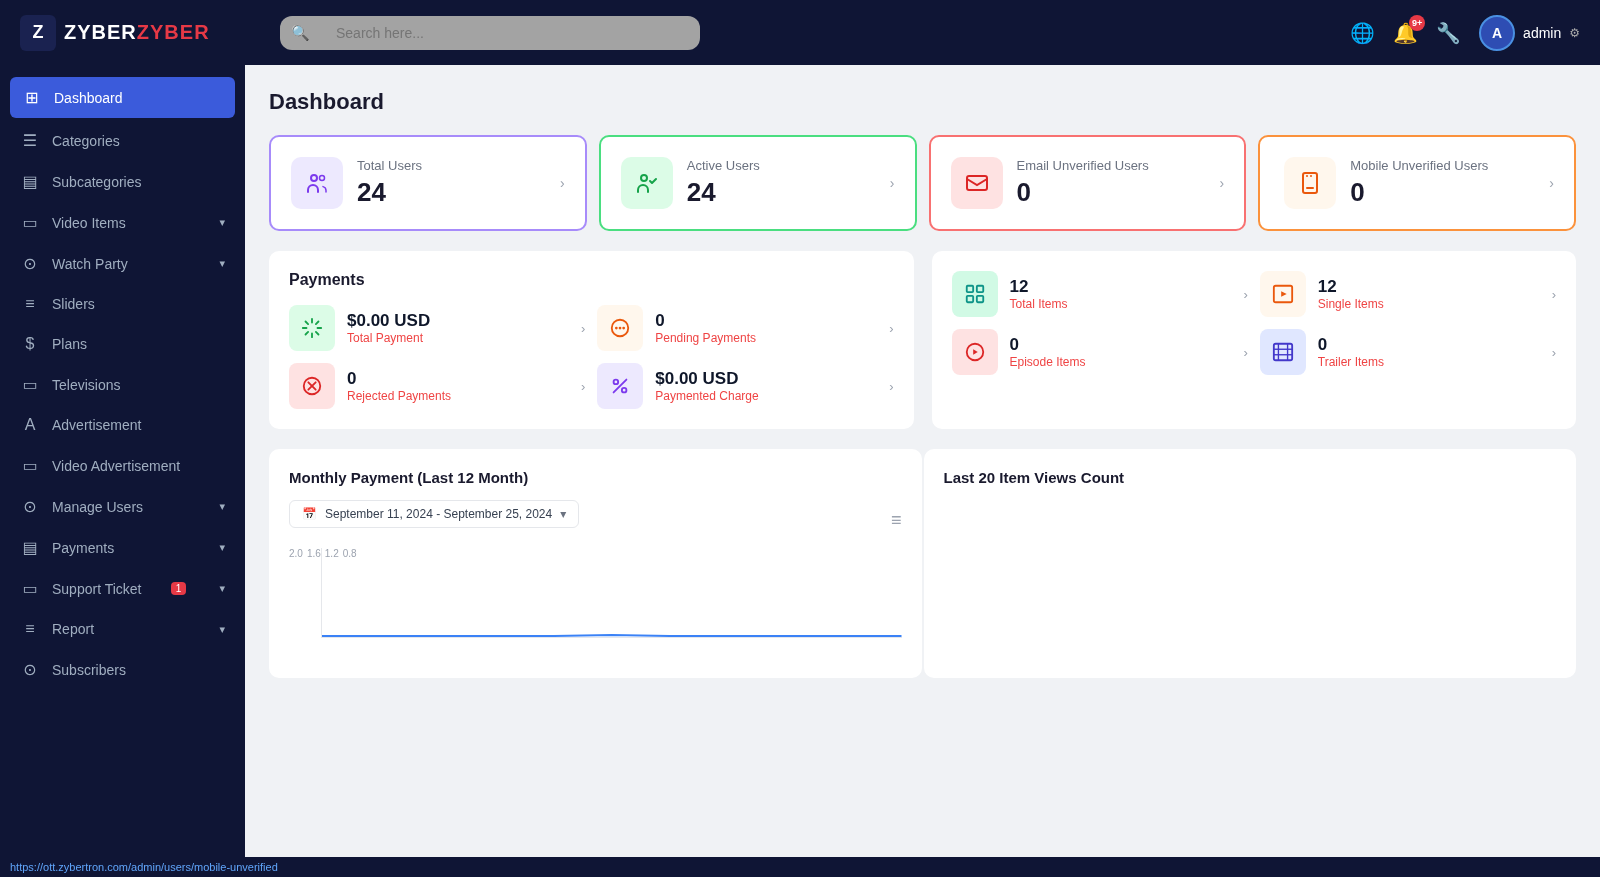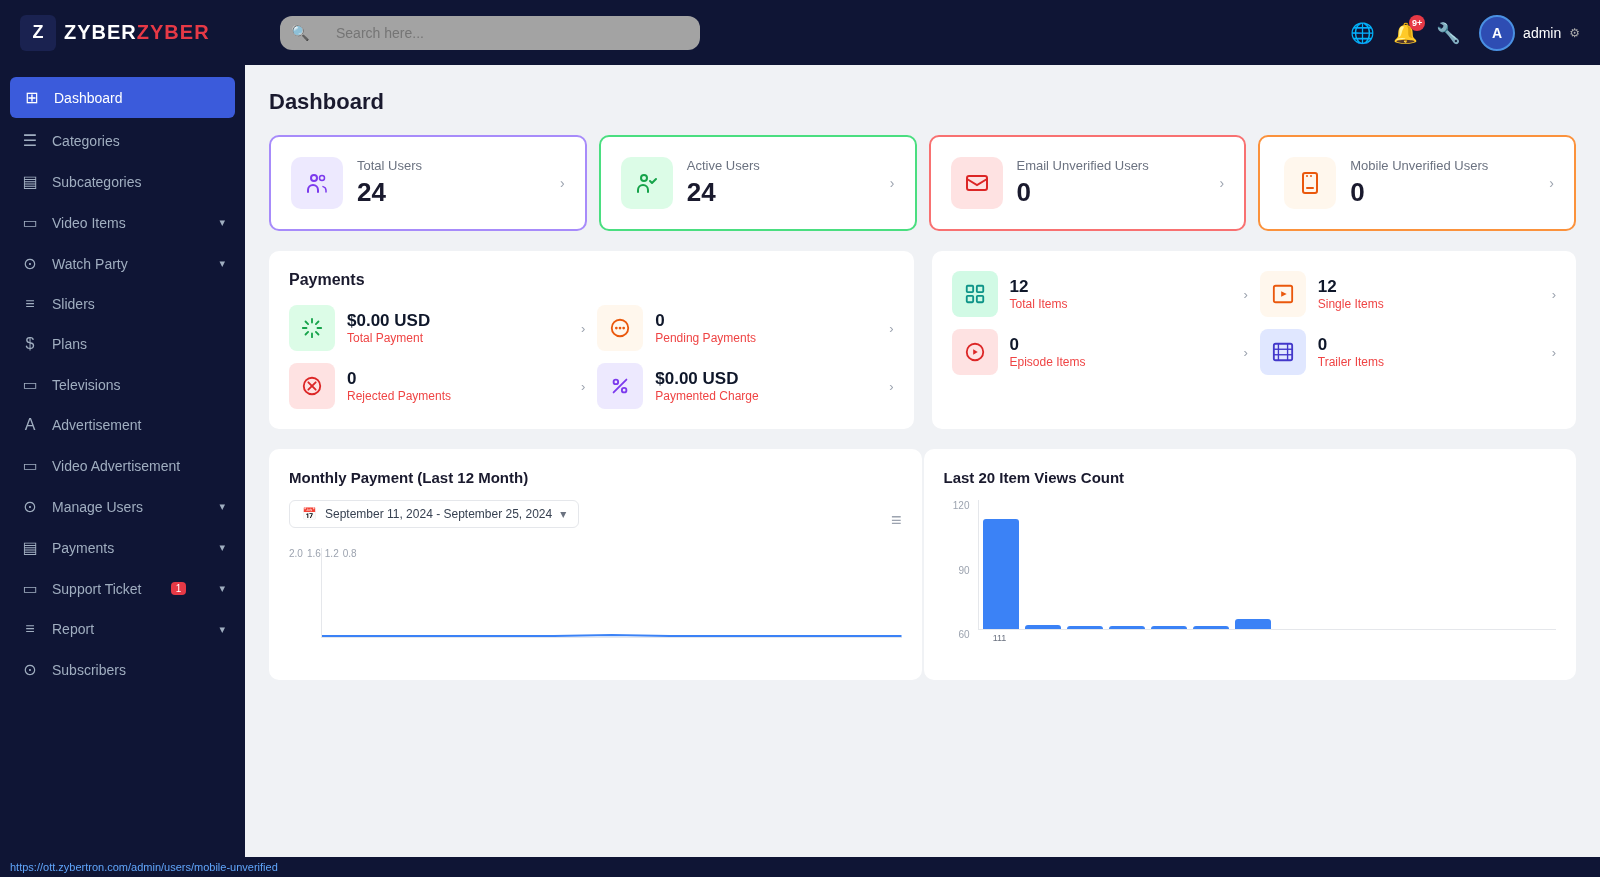--- a/index.html
+++ b/index.html
@@ -631,43 +631,20 @@
                 </linearGradient>
               </defs>
               <path d="M0 88 L50 88 L100 88 L150 88 L200 88 L250 87 L300 88 L350 88 L400 88 L450 88 L500 88" stroke="#3b82f6" stroke-width="2" fill="url(#payGrad)"></path>
             </svg>
           </div>
         </div>
       </div>
 
       <div class="chart-panel">
         <div class="chart-panel-title">Last 20 Item Views Count</div>
-        <div style="position:relative; height:160px; margin-top:4px;">
-          <div style="position:absolute; left:0; top:0; bottom:20px; width:30px; display:flex; flex-direction:column; justify-content:space-between;">
-            <span style="font-size:10px;color:#9ca3af;text-align:right;padding-right:4px;">120</span>
-            <span style="font-size:10px;color:#9ca3af;text-align:right;padding-right:4px;">90</span>
-            <span style="font-size:10px;color:#9ca3af;text-align:right;padding-right:4px;">60</span>
-          </div>
-          <div style="margin-left:34px; border-left:1px solid #e5e7eb; border-bottom:1px solid #e5e7eb; height:130px; display:flex; align-items:flex-end; gap:6px; padding:0 4px; overflow:hidden;">
-
-            <div style="background:#3b82f6;border-radius:3px 3px 0 0;width:36px;height:110px;flex-shrink:0;"></div>
-
-            <div style="background:#3b82f6;border-radius:3px 3px 0 0;width:36px;height:4px;flex-shrink:0;"></div>
-
-            <div style="background:#3b82f6;border-radius:3px 3px 0 0;width:36px;height:3px;flex-shrink:0;"></div>
-            <div style="background:#3b82f6;border-radius:3px 3px 0 0;width:36px;height:3px;flex-shrink:0;"></div>
-            <div style="background:#3b82f6;border-radius:3px 3px 0 0;width:36px;height:3px;flex-shrink:0;"></div>
-            <div style="background:#3b82f6;border-radius:3px 3px 0 0;width:36px;height:3px;flex-shrink:0;"></div>
-
-            <div style="background:#3b82f6;border-radius:3px 3px 0 0;width:36px;height:10px;flex-shrink:0;"></div>
-          </div>
-          <div style="margin-left:34px; display:flex; gap:6px; padding:3px 4px 0;">
-            <span style="font-size:9px;color:#6b7280;width:36px;text-align:center;flex-shrink:0;">111</span>
-          </div>
-        </div>
       </div>
     </div>
 
   </main>
 </div>
 
 <div class="statusbar">
   <span>https://ott.zybertron.com/admin/users/mobile-unverified</span>
 </div>
 

